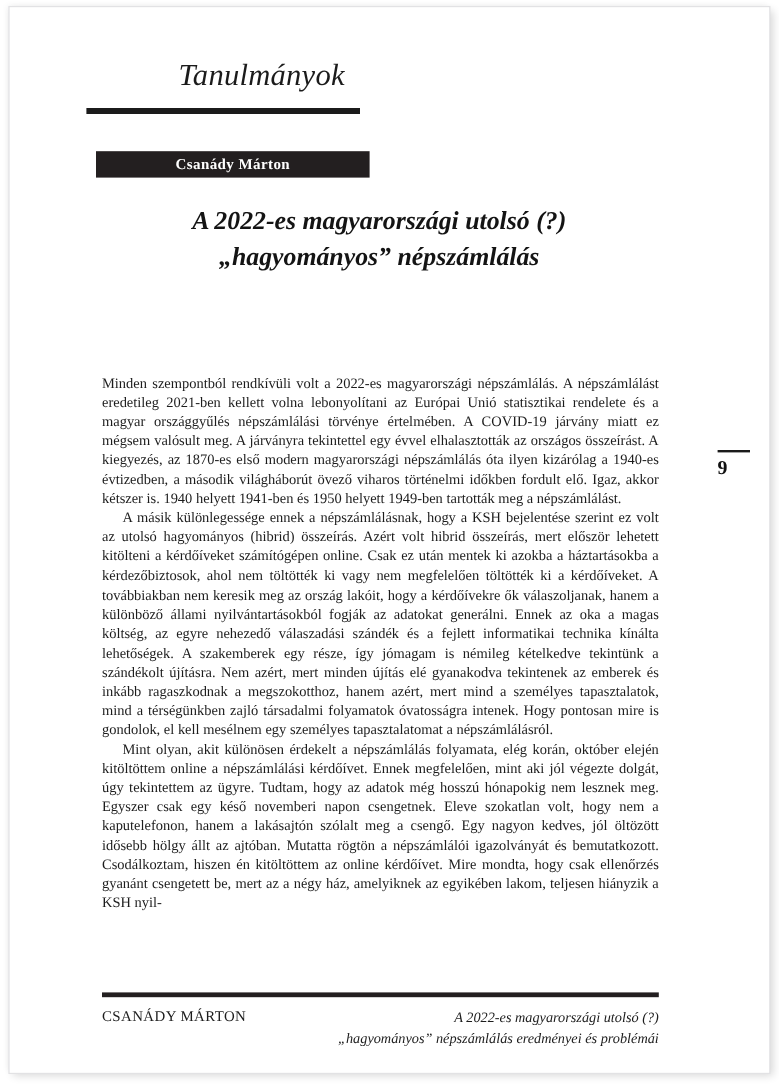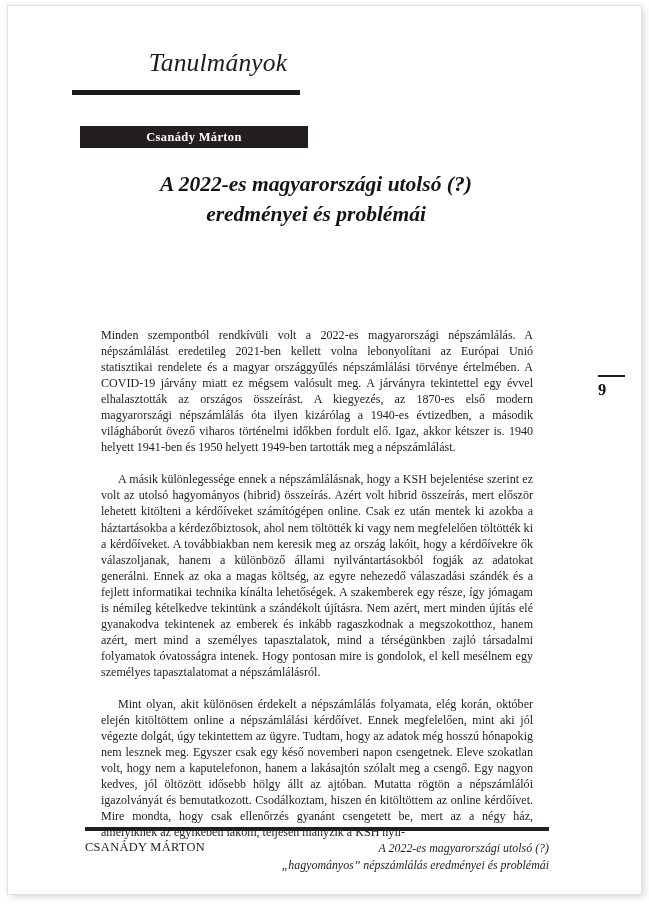--- a/index.html
+++ b/index.html
@@ -84,21 +84,21 @@
   #article-title .tline { display: block; }
 
   
   #body-column {
     position: absolute;
     left: 77px;
     top: 305px;
     width: 464px;
   }
   #body-column p {
-    margin: 16px;
+    margin: 0;
     font-size: 12.05px;
     line-height: 16.05px;
     text-align: justify;
     text-justify: inter-word;
     color: #1c1c1c;
     hyphens: manual;
   }
   #body-column p + p { text-indent: 17px; }
 
   
@@ -160,21 +160,21 @@
   <div id="section-heading">Tanulmányok</div>
 
   <div id="section-heading-rule"></div>
 
   <div id="author-banner">
     <span>Csanády Márton</span>
   </div>
 
   <div id="article-title">
     <span class="tline">A 2022-es magyarországi utolsó (?)</span>
-    <span class="tline">eredményei és problémái</span>
+    <span class="tline">„hagyományos” népszámlálás</span>
   </div>
 
   <div id="body-column">
     <p>Minden szempontból rendkívüli volt a 2022-es magyarországi népszámlálás. A népszámlálást eredetileg 2021-ben kellett volna lebonyolítani az Európai Unió statisztikai rendelete és a magyar országgyűlés népszámlálási törvénye értelmében. A COVID-19 járvány miatt ez mégsem valósult meg. A járványra tekintettel egy évvel elhalasztották az országos összeírást. A kiegyezés, az 1870-es első modern magyarországi népszámlálás óta ilyen kizárólag a 1940-es évtizedben, a második világháborút övező viharos történelmi időkben fordult elő. Igaz, akkor kétszer is. 1940 helyett 1941-ben és 1950 helyett 1949-ben tartották meg a népszámlálást.</p>
     <p>A másik különlegessége ennek a népszámlálásnak, hogy a KSH bejelentése szerint ez volt az utolsó hagyományos (hibrid) összeírás. Azért volt hibrid összeírás, mert először lehetett kitölteni a kérdőíveket számítógépen online. Csak ez után mentek ki azokba a háztartásokba a kérdezőbiztosok, ahol nem töltötték ki vagy nem megfelelően töltötték ki a kérdőíveket. A továbbiakban nem keresik meg az ország lakóit, hogy a kérdőívekre ők válaszoljanak, hanem a különböző állami nyilvántartásokból fogják az adatokat generálni. Ennek az oka a magas költség, az egyre nehezedő válaszadási szándék és a fejlett informatikai technika kínálta lehetőségek. A szakemberek egy része, így jómagam is némileg kételkedve tekintünk a szándékolt újításra. Nem azért, mert minden újítás elé gyanakodva tekintenek az emberek és inkább ragaszkodnak a megszokotthoz, hanem azért, mert mind a személyes tapasztalatok, mind a térségünkben zajló társadalmi folyamatok óvatosságra intenek. Hogy pontosan mire is gondolok, el kell mesélnem egy személyes tapasztalatomat a népszámlálásról.</p>
     <p>Mint olyan, akit különösen érdekelt a népszámlálás folyamata, elég korán, október elején kitöltöttem online a népszámlálási kérdőívet. Ennek megfelelően, mint aki jól végezte dolgát, úgy tekintettem az ügyre. Tudtam, hogy az adatok még hosszú hónapokig nem lesznek meg. Egyszer csak egy késő novemberi napon csengetnek. Eleve szokatlan volt, hogy nem a kaputelefonon, hanem a lakásajtón szólalt meg a csengő. Egy nagyon kedves, jól öltözött idősebb hölgy állt az ajtóban. Mutatta rögtön a népszámlálói igazolványát és bemutatkozott. Csodálkoztam, hiszen én kitöltöttem az online kérdőívet. Mire mondta, hogy csak ellenőrzés gyanánt csengetett be, mert az a négy ház, amelyiknek az egyikében lakom, teljesen hiányzik a KSH nyil-</p>
   </div>
 
   <div id="page-number-block">
     <div id="page-number-rule"></div>

